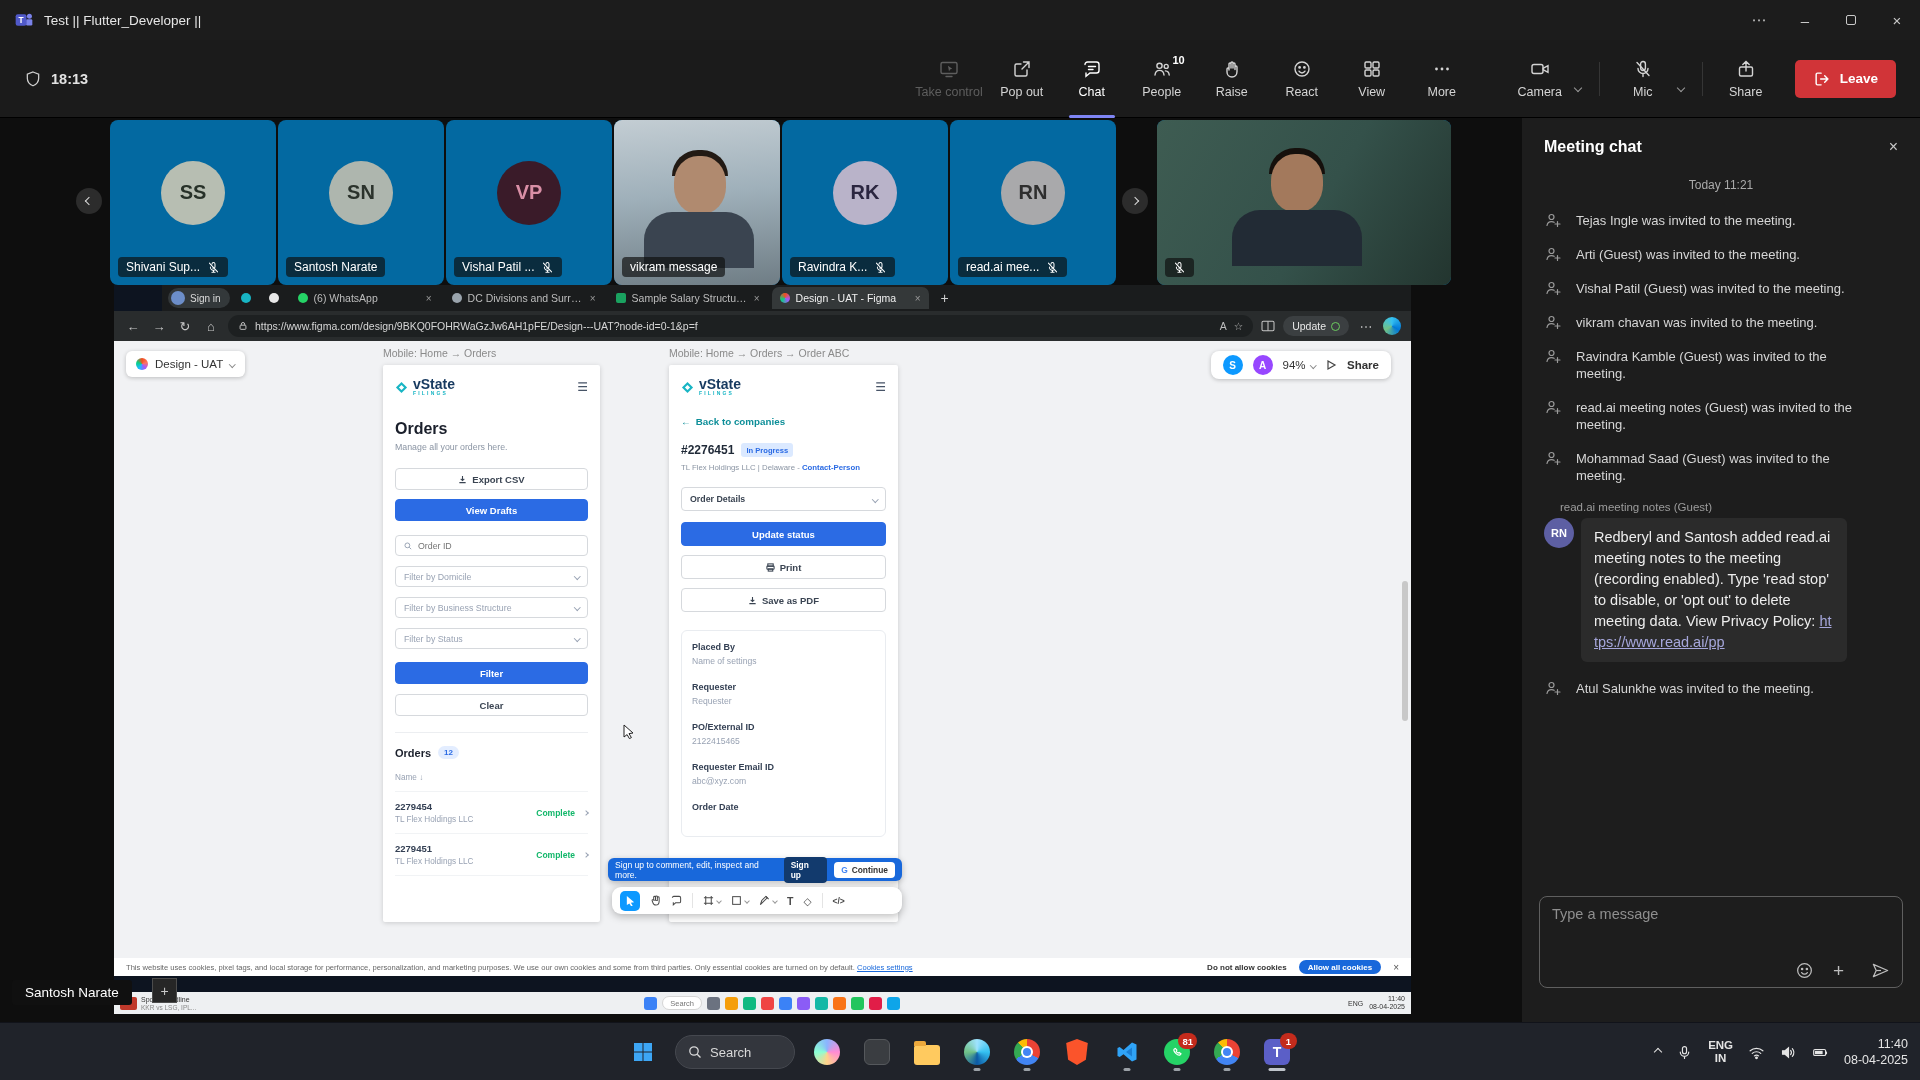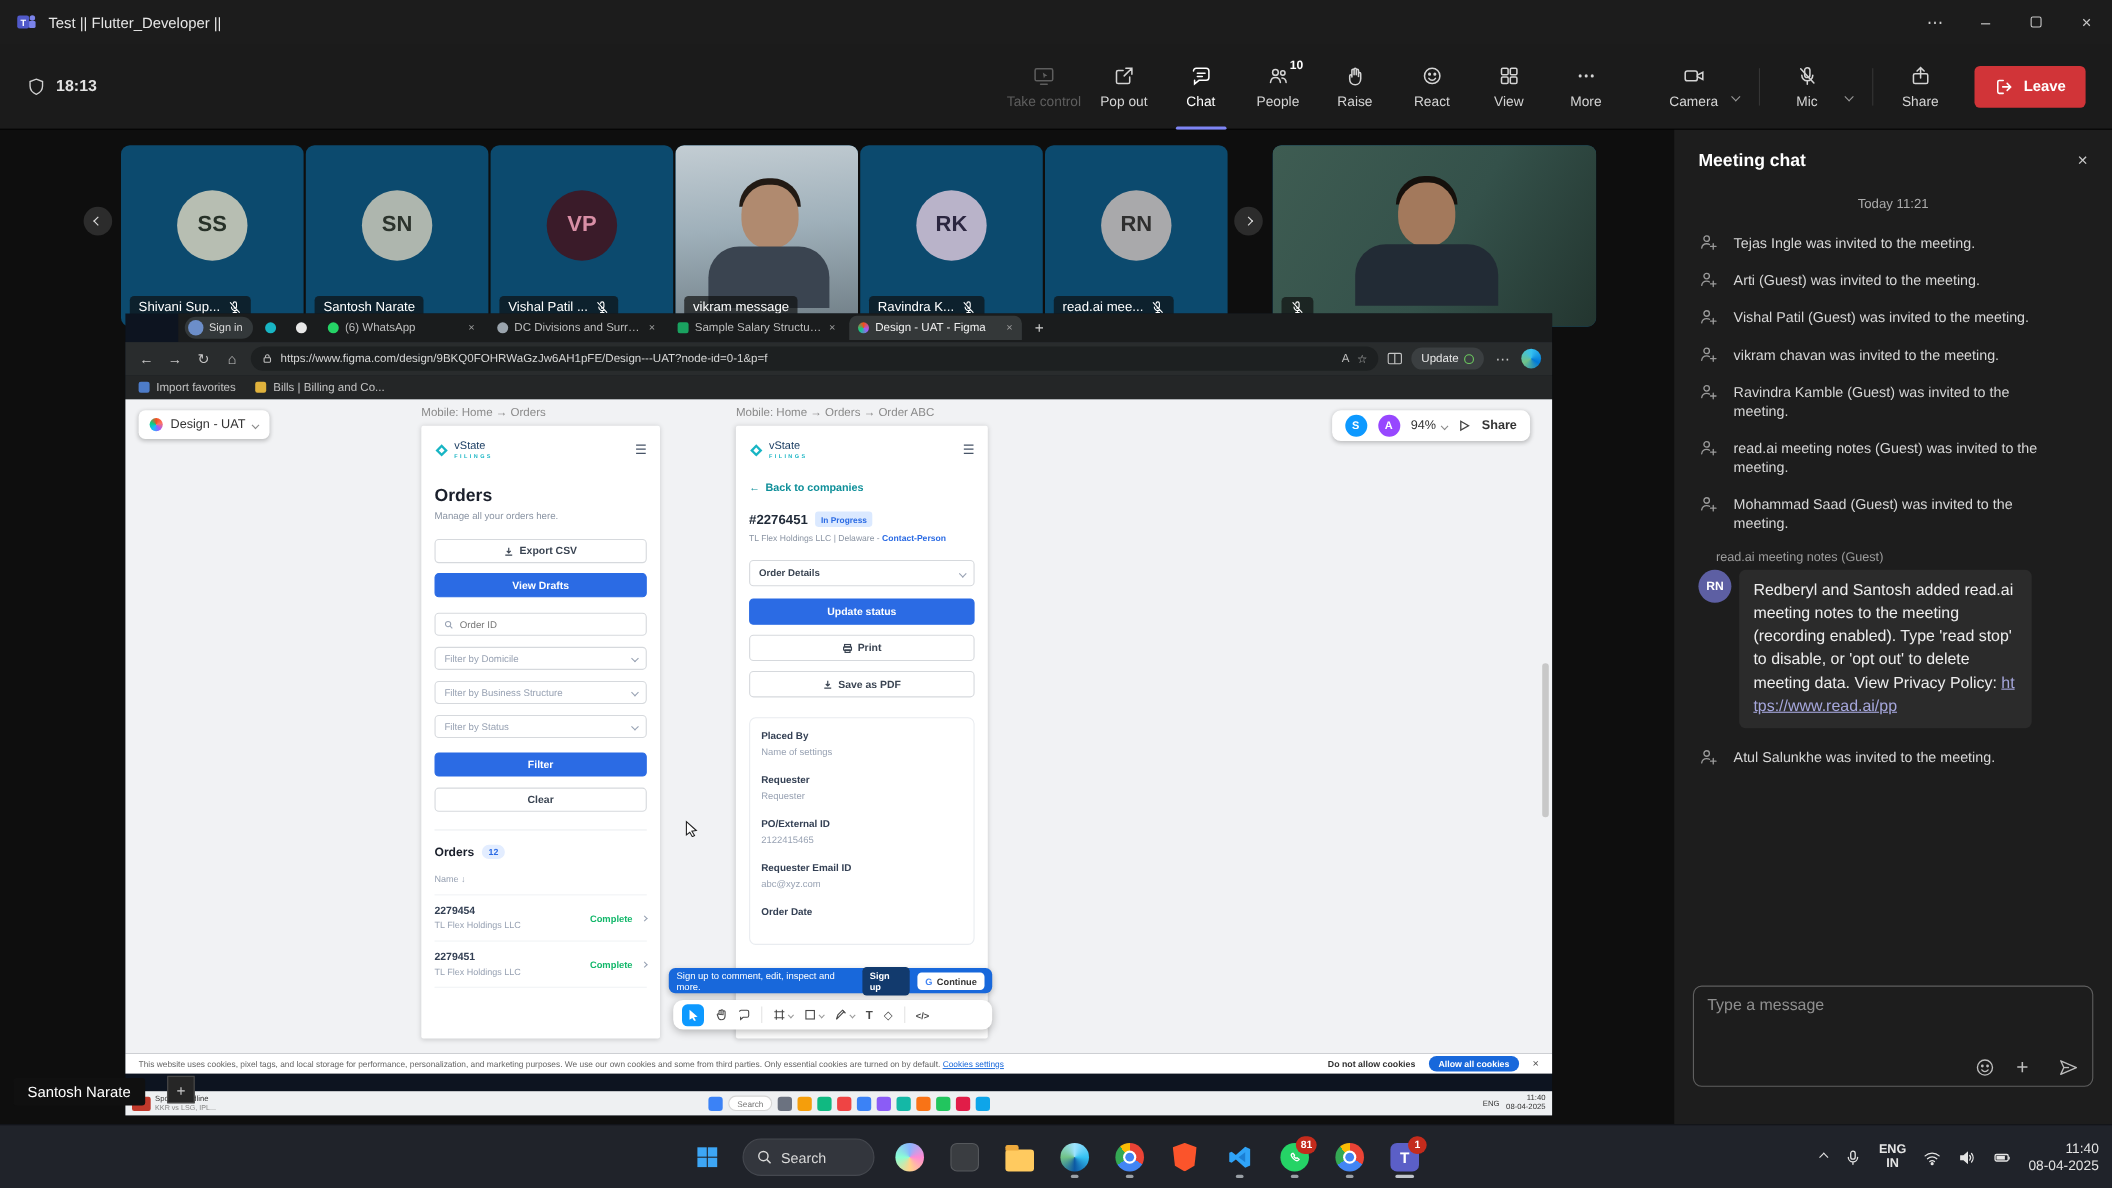--- a/index.html
+++ b/index.html
@@ -41,21 +41,21 @@
   .leave { margin-left:14px; background:#d13438; border:none; color:#fff; height:38px;
     border-radius:5px; padding:0 18px; font-size:13.5px; font-weight:700; display:flex;
     align-items:center; gap:9px; font-family:inherit; }
   .leave svg { width:18px; height:18px; }
 
   
   .stage { position:relative; width:1920px; height:904px; background:#0e0e0e; }
   .strip-nav { position:absolute; top:70px; width:26px; height:26px; border-radius:50%;
     background:#2c2c2c; color:#dcdcdc; display:flex; align-items:center; justify-content:center; z-index:4; }
 
-  .tile { position:absolute; top:14px; width:166px; height:165px; background:#0c4a6e;
+  .tile { position:absolute; top:2px; width:166px; height:165px; background:#0369a1;
     border-radius:8px; overflow:hidden; }
   .initials { position:absolute; left:50%; top:44%; transform:translate(-50%,-50%);
     width:64px; height:64px; border-radius:50%; display:flex; align-items:center;
     justify-content:center; font-size:20px; font-weight:600; }
   .tname { position:absolute; left:8px; bottom:8px; background:rgba(15,15,15,.68);
     border-radius:4px; padding:3px 8px; font-size:12px; color:#fff; display:flex;
     align-items:center; gap:7px; max-width:150px; white-space:nowrap; }
   .tname svg { width:13px; height:13px; flex:none; }
   .photo-sky { position:absolute; inset:0; background:linear-gradient(175deg,#c3cdd3 0%,#9fb0ba 45%,#6f7d85 100%); }
   .photo-wall { position:absolute; inset:0; background:linear-gradient(120deg,#3e5c52 0%,#34514a 55%,#23352f 100%); }
@@ -105,21 +105,21 @@
     background:conic-gradient(#f24e1e,#ff7262,#a259ff,#1abcfe,#0acf83,#f24e1e); }
   .fviewbar { position:absolute; right:20px; top:10px; height:28px; background:#fff; border-radius:8px;
     box-shadow:0 1px 4px rgba(0,0,0,.22); display:flex; align-items:center; gap:10px; padding:0 12px;
     font-size:11.5px; color:#333; }
   .favatar { width:20px; height:20px; border-radius:50%; color:#fff; font-size:10px; font-weight:700;
     display:flex; align-items:center; justify-content:center; }
   .frame-label { position:absolute; top:6px; font-size:10.5px; color:#8a8a8a; }
   .mframe { position:absolute; top:24px; height:557px; background:#fff; border-radius:2px;
     box-shadow:0 1px 5px rgba(0,0,0,.16); padding:13px 12px; overflow:hidden; }
   .vlogo { display:flex; align-items:center; gap:5px; }
-  .vname { font-size:10px; font-weight:400; color:#16395f; line-height:12px; }
+  .vname { font-size:14px; font-weight:700; color:#16395f; line-height:12px; }
   .vsub { font-size:5px; letter-spacing:2.2px; color:#18b5c4; font-weight:700; }
   .burger { margin-left:auto; color:#475467; font-size:12px; }
   .m-title { font-size:16px; font-weight:700; color:#1a1f2b; margin-top:24px; }
   .m-sub { font-size:8.8px; color:#8a94a3; margin-top:4px; }
   .m-btn { height:22px; border:1px solid #d6d9dd; border-radius:4px; background:#fff;
     display:flex; align-items:center; justify-content:center; gap:5px; font-size:9.5px;
     color:#3a4452; font-weight:600; }
   .m-btn.blue { background:#2b6be4; border-color:#2b6be4; color:#fff; }
   .m-field { height:21px; border:1px solid #d6d9dd; border-radius:4px; display:flex;
     align-items:center; gap:6px; padding:0 8px; font-size:8.8px; color:#98a2b3; }
@@ -529,30 +529,20 @@
               <path d="M8 1.5v11"></path>
             </svg>
           <span class="update-chip">
               <span>Update</span>
               <span class="upd-ic"></span>
             </span>
           <span class="nav-ic">⋯</span>
           <span class="edge-avatar"></span>
         </div>
 
-        <div class="favbar">
-          <span class="fav-item">
-              <span class="fav-ic" style="background:#4d7cc9"></span>
-              <span>Import favorites</span>
-            </span>
-          <span class="fav-item">
-              <span class="fav-ic" style="background:#e0b23c"></span>
-              <span>Bills | Billing and Co...</span>
-            </span>
-        </div>
 
         <div class="canvas">
 
           <div class="fchip">
             <span class="flogo"></span>
             <span>Design - UAT</span>
             <span class="chev" style="width:4.5px;height:4.5px;color:#8a8a8a"></span>
           </div>
 
           <div class="fviewbar">

